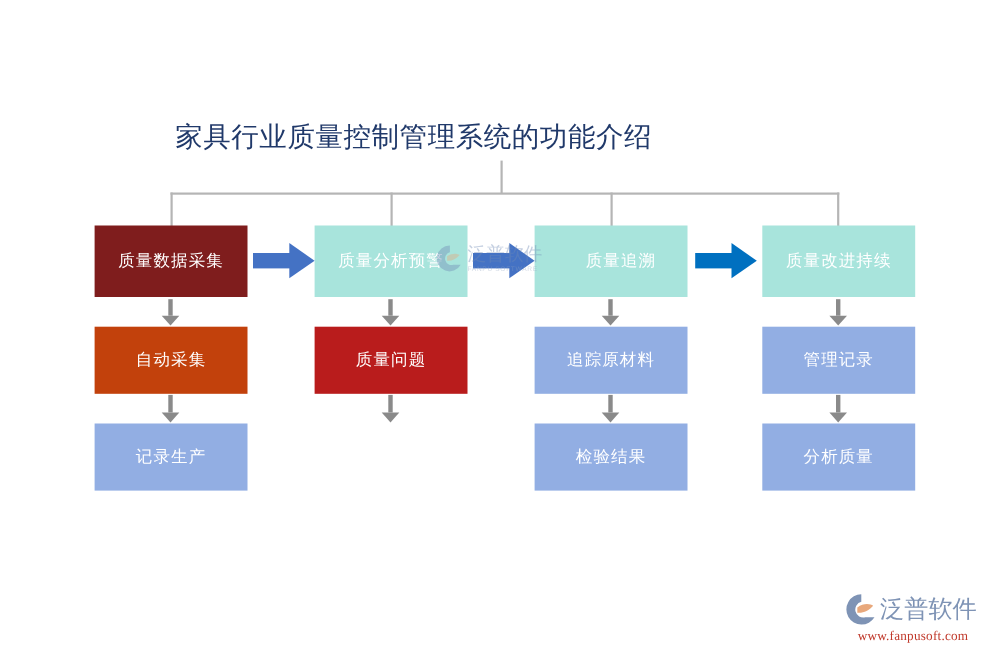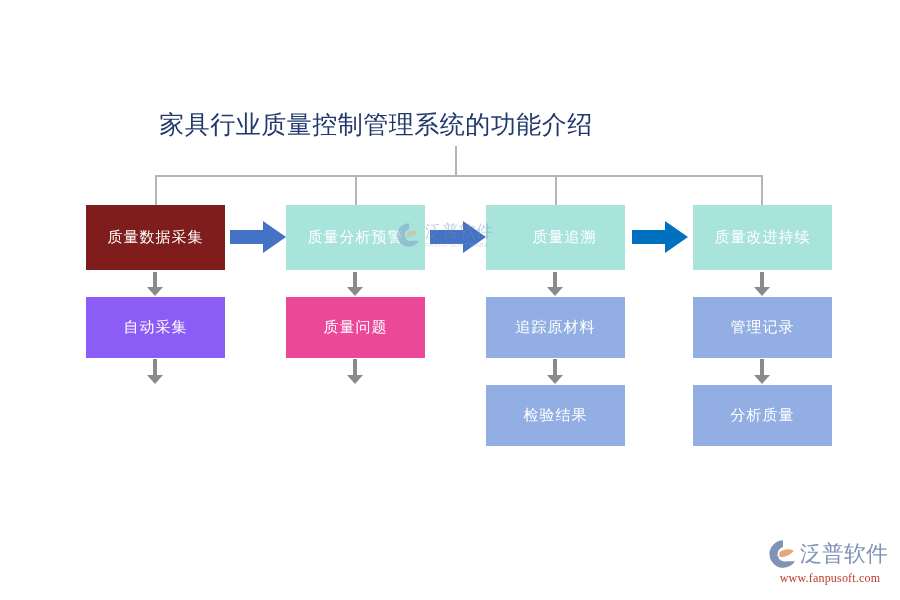--- a/index.html
+++ b/index.html
@@ -194,36 +194,39 @@
   <div class="conn conn-v" style="left:555px; top:175px; height:31px;"></div>
   <div class="conn conn-v" style="left:761px; top:175px; height:31px;"></div>
 
   <div class="node tier1" style="left:86px; top:205px; background:#7f1d1d;">
     <span>质量数据采集</span>
   </div>
   <div class="downarrow" style="left:147px; top:272px; height:24px;">
     <div class="stem" style="height:15px;"></div>
     <div class="head" style="top:15px;"></div>
   </div>
-  <div class="node tier2" style="left:86px; top:297px; background:#8b5cf6;">
+  <div class="node tier2" style="left:86px; top:297px; background:#c2410c;">
     <span>自动采集</span>
   </div>
   <div class="downarrow" style="left:147px; top:359px; height:25px;">
     <div class="stem" style="height:16px;"></div>
     <div class="head" style="top:16px;"></div>
   </div>
+  <div class="node tier3" style="left:86px; top:385px; background:#92aee3;">
+    <span>记录生产</span>
+  </div>
 
   <div class="node tier1" style="left:286px; top:205px; background:#a8e4dc;">
     <span>质量分析预警</span>
   </div>
   <div class="downarrow" style="left:347px; top:272px; height:24px;">
     <div class="stem" style="height:15px;"></div>
     <div class="head" style="top:15px;"></div>
   </div>
-  <div class="node tier2" style="left:286px; top:297px; background:#ec4899;">
+  <div class="node tier2" style="left:286px; top:297px; background:#b91c1c;">
     <span>质量问题</span>
   </div>
   <div class="downarrow" style="left:347px; top:359px; height:25px;">
     <div class="stem" style="height:16px;"></div>
     <div class="head" style="top:16px;"></div>
   </div>
 
   <div class="node tier1" style="left:486px; top:205px; background:#a8e4dc;padding-left:18px;">
     <span>质量追溯</span>
   </div>

